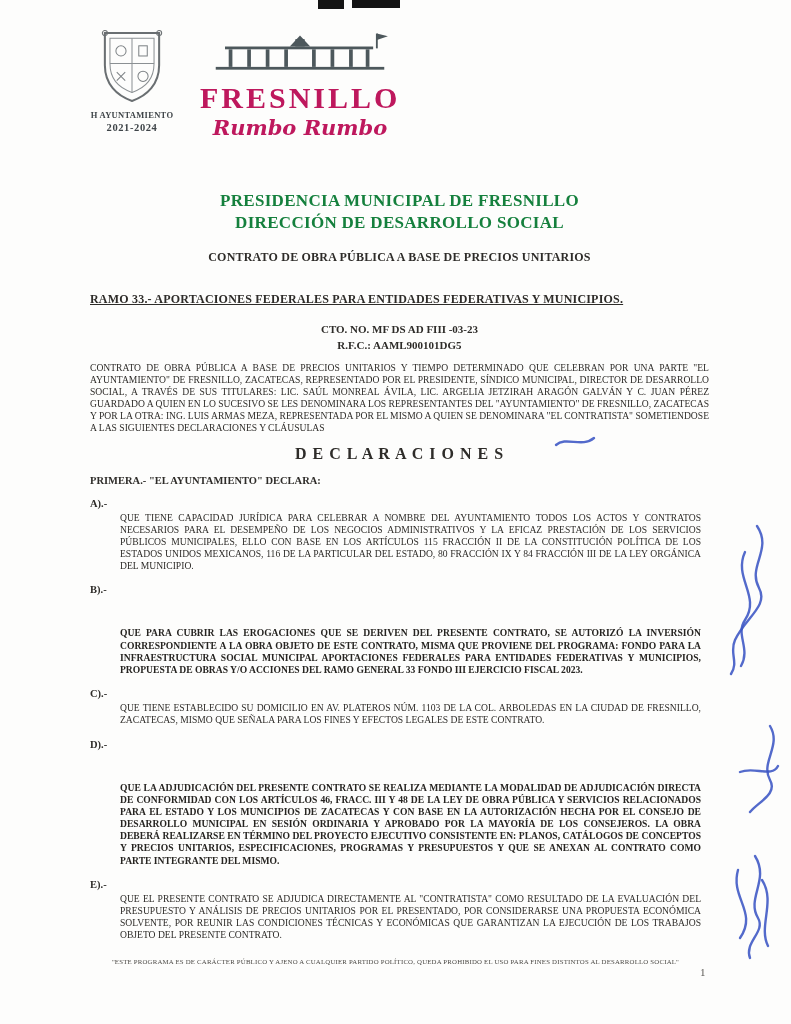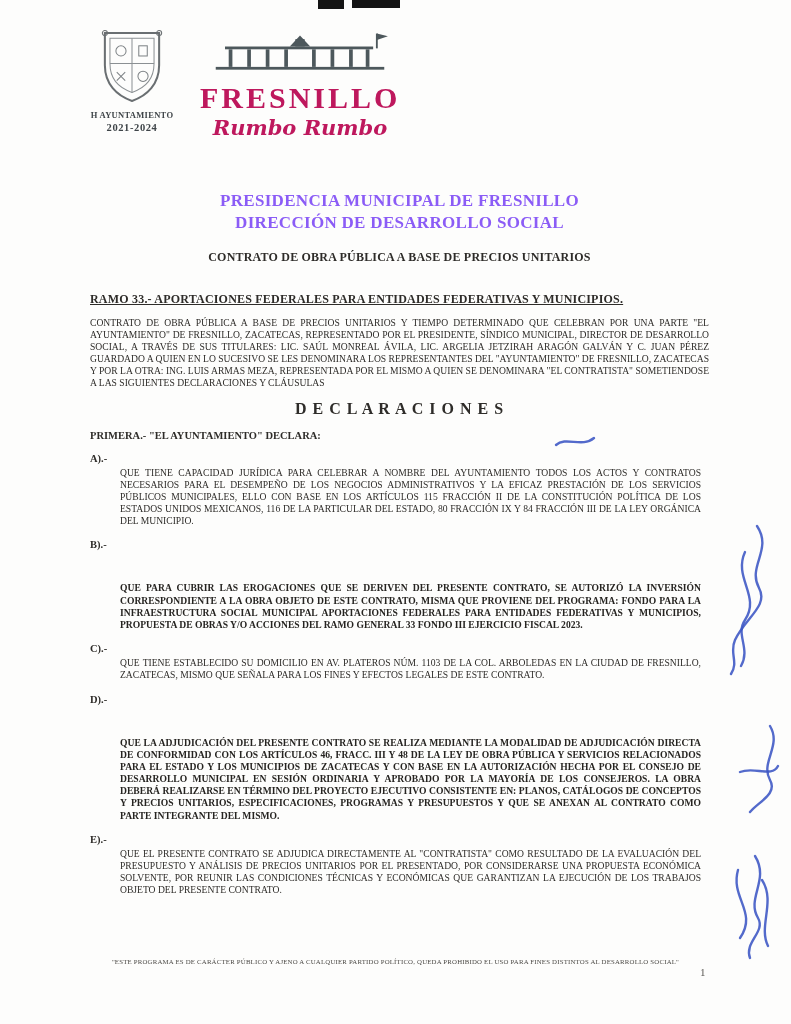--- a/index.html
+++ b/index.html
@@ -12,21 +12,21 @@
   
   .header{display:flex;align-items:flex-start;gap:26px;height:112px;}
   .crest{width:84px;text-align:center;color:#5f666b;}
   .crest-caption{font-size:8.5px;font-weight:bold;line-height:1.25;letter-spacing:.3px;color:#3f4549;}
   .crest-caption .yr{font-size:10.5px;letter-spacing:.6px;}
   .brand{width:200px;text-align:center;color:#be185d;}
   .brand-name{font-size:30px;letter-spacing:3px;font-weight:600;line-height:1;margin-top:1px;}
   .brand-tagline{font-family:"DejaVu Serif", serif;font-style:italic;font-size:21px;font-weight:bold;margin-top:2px;}
 
   
-  .title{margin-top:50px;text-align:center;font-weight:bold;font-size:17px;line-height:1.3;letter-spacing:.3px;color:#8b5cf6;}
+  .title{margin-top:50px;text-align:center;font-weight:bold;font-size:17px;line-height:1.3;letter-spacing:.3px;color:#15803d;}
   .subtitle{margin-top:16px;text-align:center;font-weight:bold;font-size:12px;letter-spacing:.2px;}
   .ramo{margin-top:26px;font-weight:bold;font-size:12px;line-height:1.45;letter-spacing:.2px;}
   .ramo div{text-decoration:underline;}
   .cto{margin-top:12px;text-align:center;font-weight:bold;font-size:11px;line-height:1.5;}
 
   
   .intro{margin-top:8px;font-size:9.6px;line-height:1.27;text-align:justify;}
   .decl-heading{margin-top:10px;text-align:center;font-weight:bold;font-size:16px;letter-spacing:1px;}
   .primera{margin-top:12px;font-weight:bold;font-size:10.5px;}
   .clause{margin-top:12px;}
@@ -97,20 +97,24 @@
     <div>PRESIDENCIA MUNICIPAL DE FRESNILLO</div>
     <div>DIRECCIÓN DE DESARROLLO SOCIAL</div>
   </div>
 
   <div class="subtitle">CONTRATO DE OBRA PÚBLICA A BASE DE PRECIOS UNITARIOS</div>
 
   <div class="ramo">
     <div>RAMO 33.- APORTACIONES FEDERALES PARA ENTIDADES FEDERATIVAS Y MUNICIPIOS.</div>
   </div>
 
+  <div class="cto">
+    <div>CTO. NO. MF DS AD FIII -03-23</div>
+    <div>R.F.C.: AAML900101DG5</div>
+  </div>
 
   <p class="intro">CONTRATO DE OBRA PÚBLICA A BASE DE PRECIOS UNITARIOS Y TIEMPO DETERMINADO QUE CELEBRAN POR UNA PARTE "EL AYUNTAMIENTO" DE FRESNILLO, ZACATECAS, REPRESENTADO POR EL PRESIDENTE, SÍNDICO MUNICIPAL, DIRECTOR DE DESARROLLO SOCIAL, A TRAVÉS DE SUS TITULARES: LIC. SAÚL MONREAL ÁVILA, LIC. ARGELIA JETZIRAH ARAGÓN GALVÁN Y C. JUAN PÉREZ GUARDADO A QUIEN EN LO SUCESIVO SE LES DENOMINARA LOS REPRESENTANTES DEL "AYUNTAMIENTO" DE FRESNILLO, ZACATECAS Y POR LA OTRA: ING. LUIS ARMAS MEZA, REPRESENTADA POR EL MISMO A QUIEN SE DENOMINARA "EL CONTRATISTA" SOMETIENDOSE A LAS SIGUIENTES DECLARACIONES Y CLÁUSULAS</p>
 
   <div class="decl-heading">D E C L A R A C I O N E S</div>
 
   <div class="primera">PRIMERA.- "EL AYUNTAMIENTO" DECLARA:</div>
 
   <section class="clause">
     <div class="clause-label">A).-</div>
     <p class="clause-text">QUE TIENE CAPACIDAD JURÍDICA PARA CELEBRAR A NOMBRE DEL AYUNTAMIENTO TODOS LOS ACTOS Y CONTRATOS NECESARIOS PARA EL DESEMPEÑO DE LOS NEGOCIOS ADMINISTRATIVOS Y LA EFICAZ PRESTACIÓN DE LOS SERVICIOS PÚBLICOS MUNICIPALES, ELLO CON BASE EN LOS ARTÍCULOS 115 FRACCIÓN II DE LA CONSTITUCIÓN POLÍTICA DE LOS ESTADOS UNIDOS MEXICANOS, 116 DE LA PARTICULAR DEL ESTADO, 80 FRACCIÓN IX Y 84 FRACCIÓN III DE LA LEY ORGÁNICA DEL MUNICIPIO.</p>

